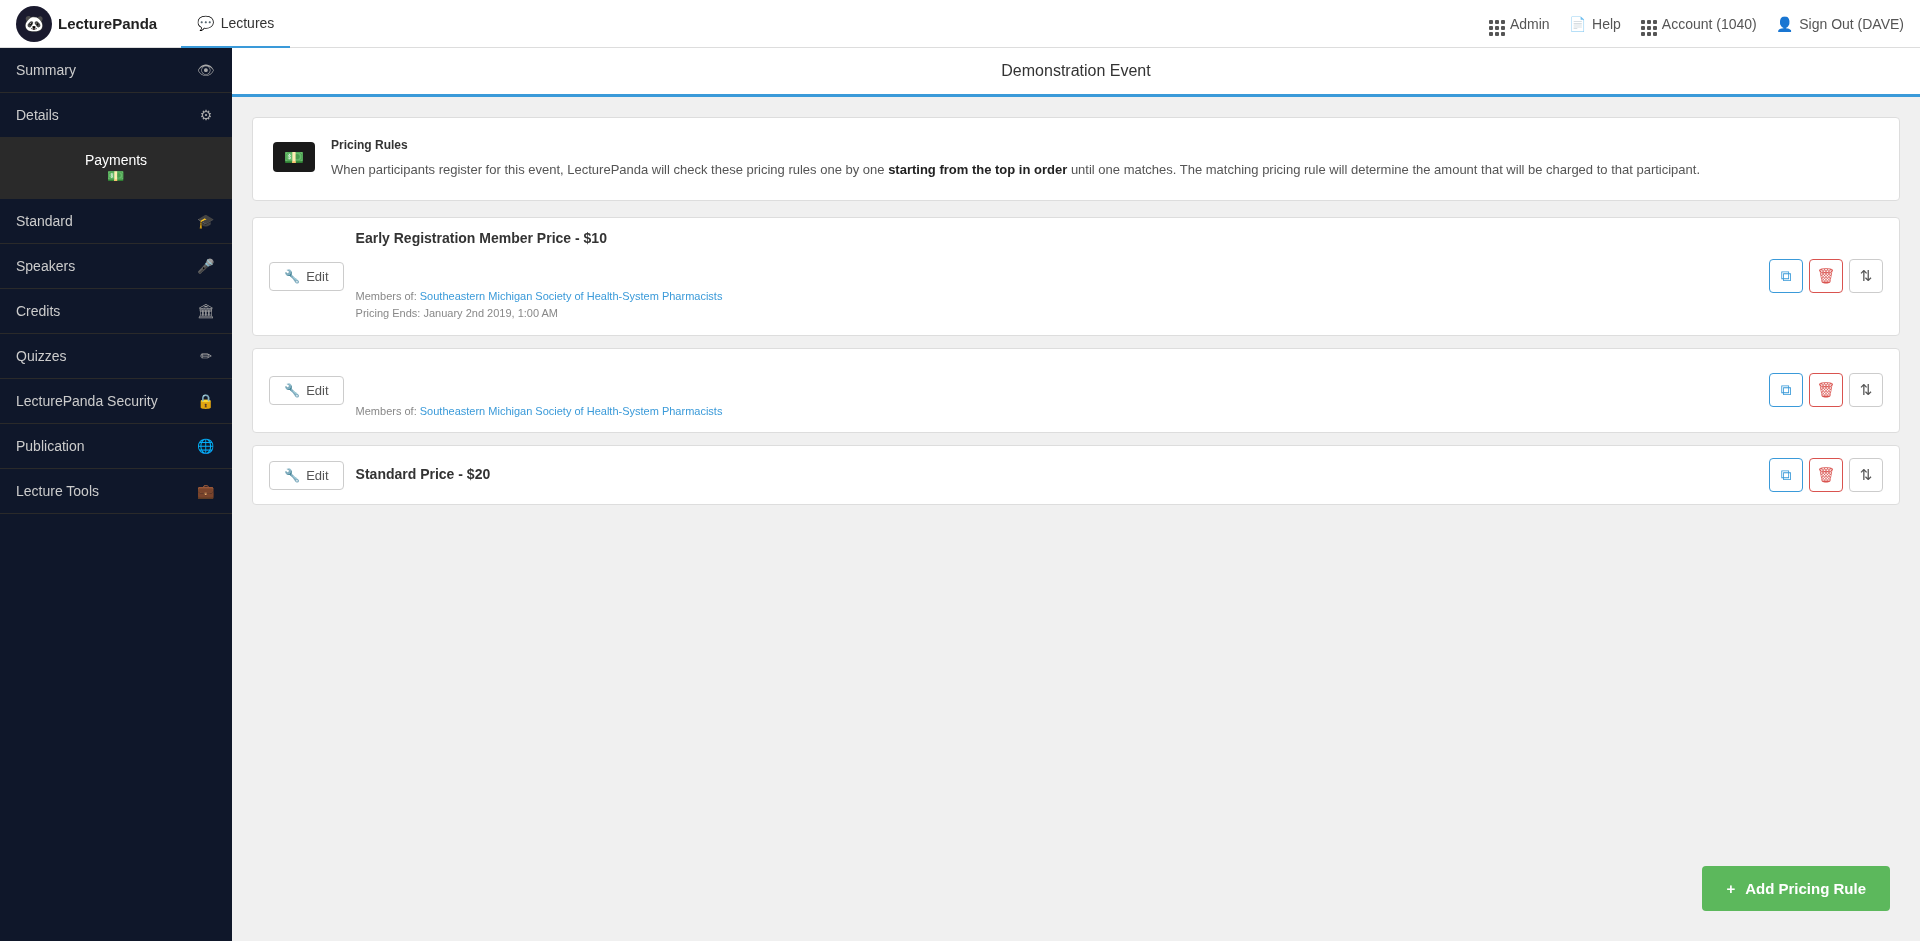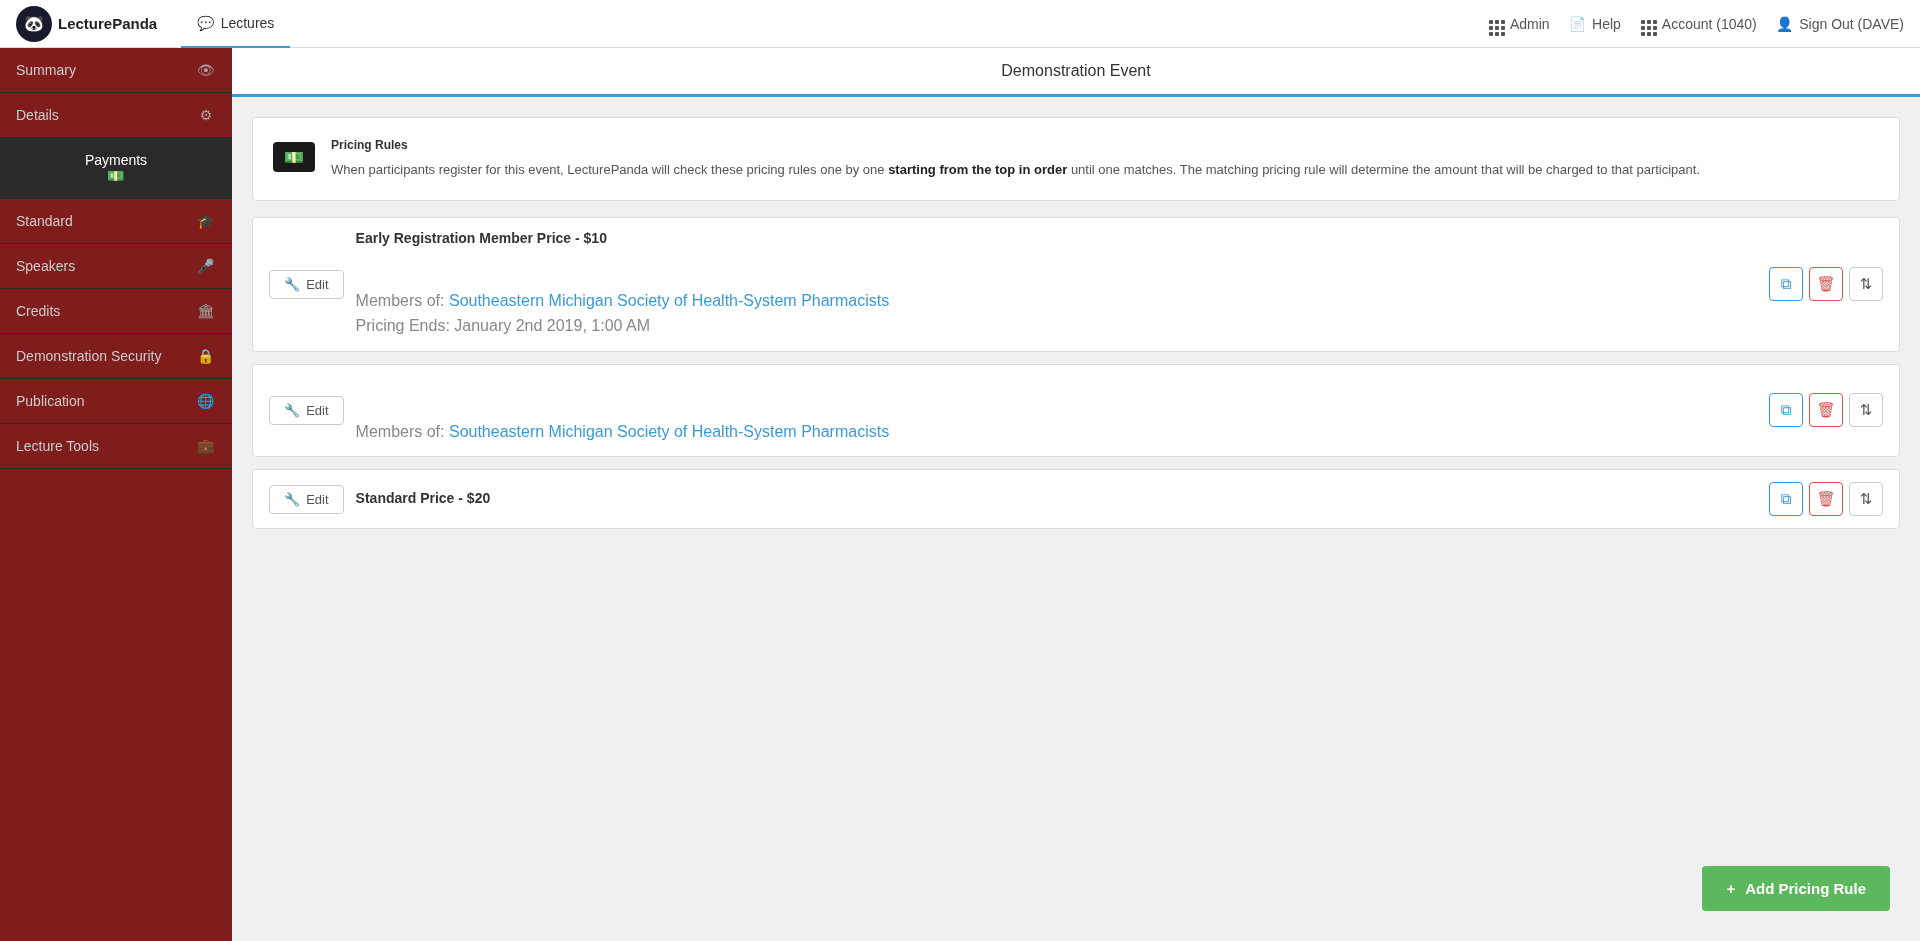--- a/index.html
+++ b/index.html
@@ -70,21 +70,21 @@
     
     .main-layout {
       display: flex;
       flex: 1;
       overflow: hidden;
     }
 
     
     .sidebar {
       width: 232px;
-      background: #7f1d1d;
+      background: #0f172a;
       flex-shrink: 0;
       display: flex;
       flex-direction: column;
       overflow-y: auto;
     }
     .sidebar-item {
       display: flex;
       align-items: center;
       justify-content: space-between;
       padding: 14px 16px;
@@ -200,21 +200,21 @@
     .rule-info {
       flex: 1;
     }
     .rule-title {
       font-size: 14px;
       font-weight: 600;
       color: #333;
       margin-bottom: 2px;
     }
     .rule-subtitle {
-      font-size: 16px;
+      font-size: 11px;
       color: #888;
       line-height: 1.6;
       margin-top: 42px;
     }
     .rule-subtitle .members-label {
       color: #888;
     }
     .rule-subtitle .members-name {
       color: #3a9ad9;
     }
@@ -350,21 +350,25 @@
     </div>
     <div class="sidebar-item">
       <span>Speakers</span>
       <span class="sidebar-icon">🎤</span>
     </div>
     <div class="sidebar-item">
       <span>Credits</span>
       <span class="sidebar-icon">🏛</span>
     </div>
     <div class="sidebar-item">
-      <span>Demonstration Security</span>
+      <span>Quizzes</span>
+      <span class="sidebar-icon">✏</span>
+    </div>
+    <div class="sidebar-item">
+      <span>LecturePanda Security</span>
       <span class="sidebar-icon">🔒</span>
     </div>
     <div class="sidebar-item">
       <span>Publication</span>
       <span class="sidebar-icon">🌐</span>
     </div>
     <div class="sidebar-item">
       <span>Lecture Tools</span>
       <span class="sidebar-icon">💼</span>
     </div>

